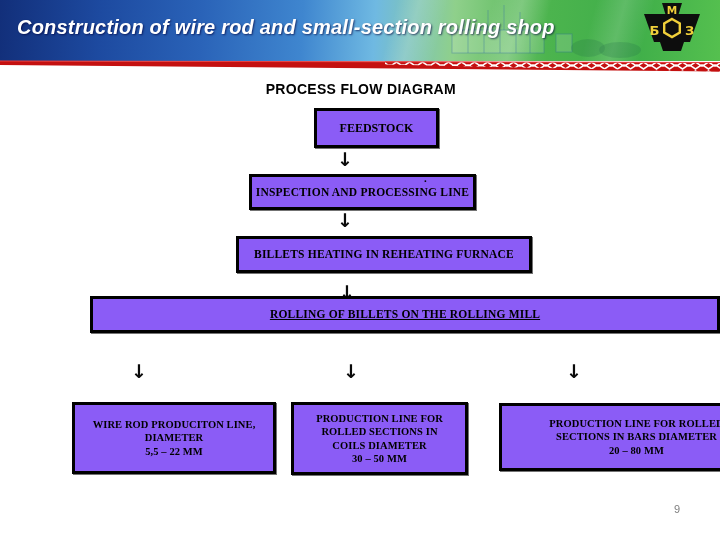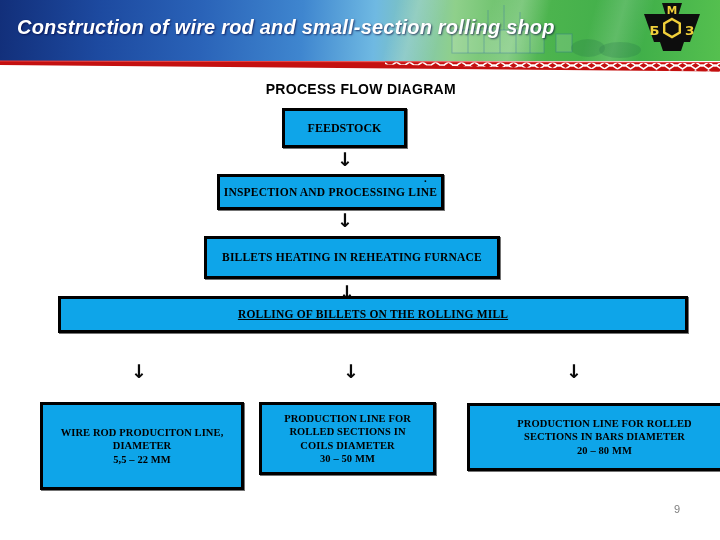--- a/index.html
+++ b/index.html
@@ -42,36 +42,37 @@
   
   .diagram-title{
     position:absolute;left:236px;top:81px;width:220px;
     text-align:right;font-size:14px;font-weight:bold;color:#000;
     letter-spacing:.3px;
   }
   .fbox{
     position:absolute;
     box-sizing:border-box;
     border:3px solid #000;
-    background:#0ea5e9;
+    background:#8b5cf6;
     display:flex;align-items:center;justify-content:center;
     text-align:center;
     font-family:"Liberation Serif",serif;
     font-weight:bold;color:#000;
     white-space:pre-line;
     line-height:1.25;
     box-shadow:1px 1px 0 rgba(0,0,0,.55);
+    margin-left:32px;
   }
   .fs-11{font-size:11.5px;letter-spacing:.2px;}
   .fs-10{font-size:10.5px;letter-spacing:.1px;}
   .box-feedstock {left:282px;top:108px;width:125px;height:40px;font-size:12px;}
   .box-inspection{left:217px;top:174px;width:227px;height:36px;}
-  .box-heating   {left:204px;top:236px;width:296px;height:43px;}
+  .box-heating   {left:204px;top:236px;width:296px;height:37px;}
   .box-rolling   {left:58px; top:296px;width:630px;height:37px;text-decoration:underline;}
-  .box-wire-rod  {left:40px; top:402px;width:204px;height:88px;}
+  .box-wire-rod  {left:40px; top:402px;width:204px;height:72px;}
   .box-coils     {left:259px;top:402px;width:177px;height:73px;}
   .box-bars      {left:467px;top:403px;width:275px;height:68px;}
 
   .arrow{
     position:absolute;width:22px;text-align:center;
     font-family:"DejaVu Sans",sans-serif;
     font-size:19px;font-weight:bold;color:#0a0a0a;line-height:22px;
   }
   .a1{left:334px;top:148px;}
   .a2{left:334px;top:209px;}

